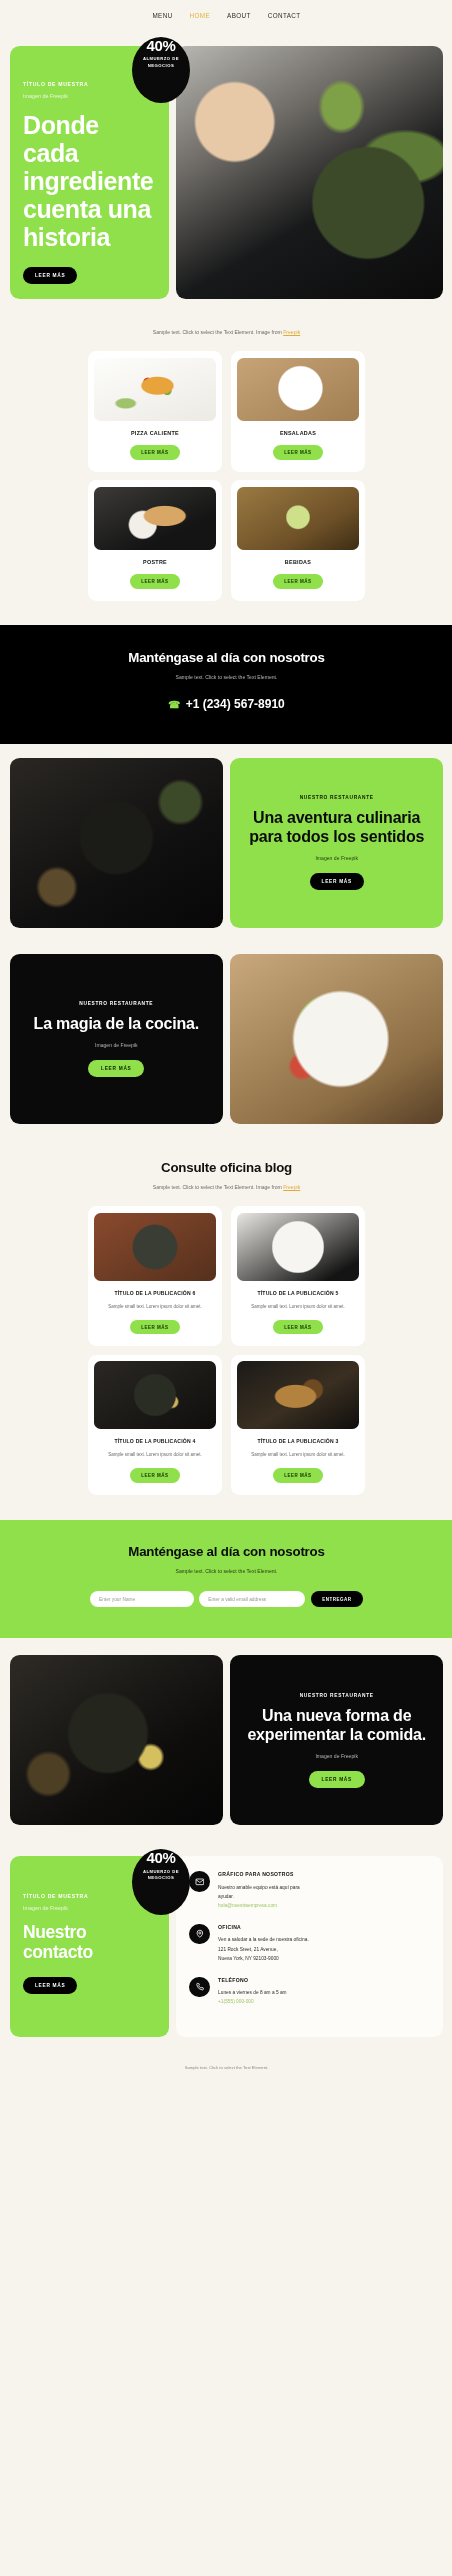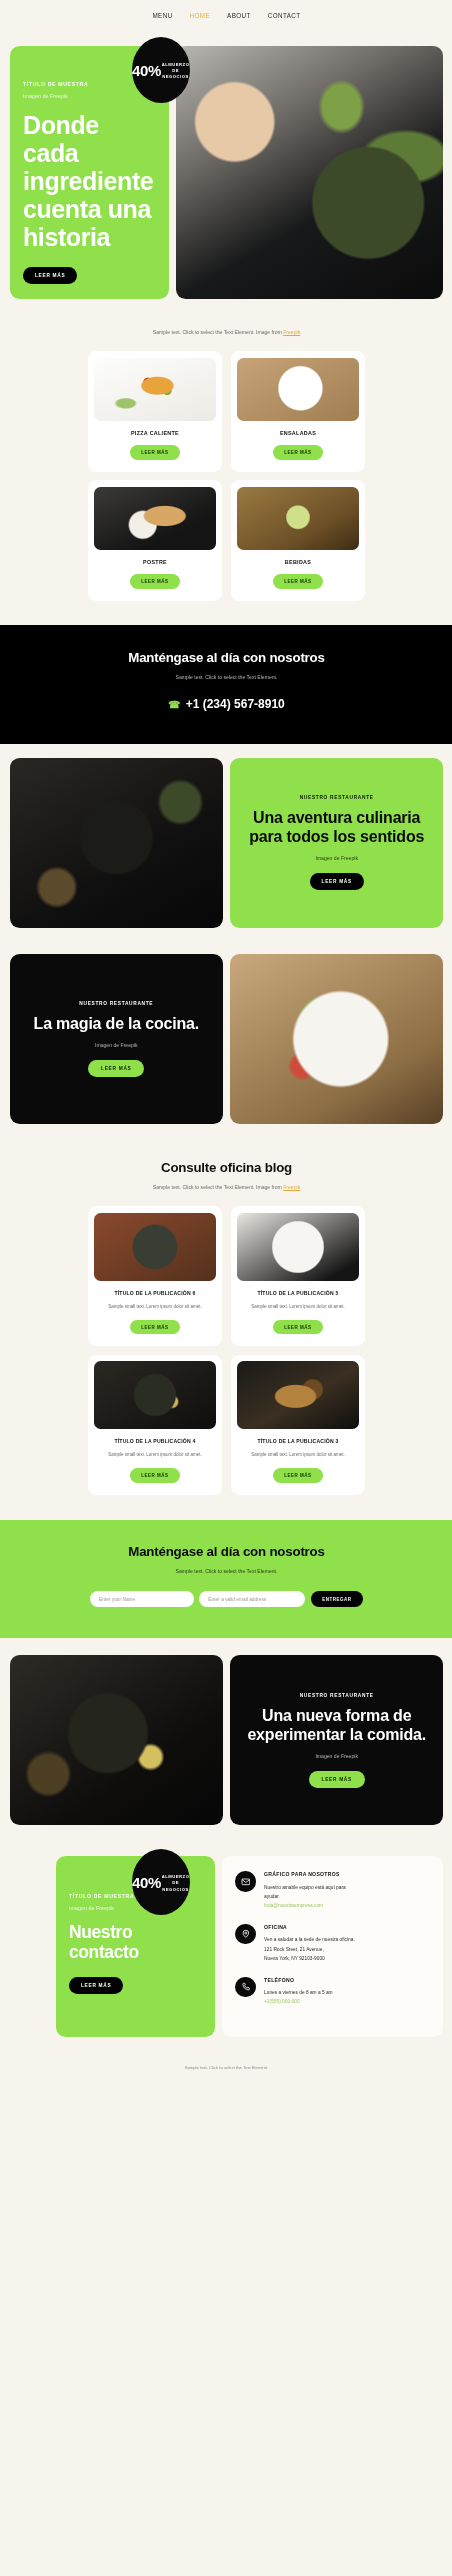--- a/index.html
+++ b/index.html
@@ -95,21 +95,21 @@
   .badge {
     position: absolute;
     left: 132px;
     top: 6px;
     width: 58px;
     height: 66px;
     border-radius: 50%;
     background: #0a0a0a;
     color: #fff;
     display: flex;
-    flex-direction: row;
+    flex-direction: column;
     align-items: center;
     justify-content: flex-start;
     z-index: 5;
   }
   .badge-pct { font-size: 15px; font-weight: 800; letter-spacing: -0.3px; }
   .badge-txt {
     font-size: 4.2px;
     font-weight: 700;
     letter-spacing: 0.5px;
     text-align: center;
@@ -382,21 +382,20 @@
 
   
   .contact-wrap { display: flex; gap: 7.2px; padding: 14.5px 9.7px 17px; position: relative; }
   .contact-left {
     flex: 0 0 159px;
     background: #8fe04b;
     border-radius: 9.7px;
     padding: 37px 13.3px 15.7px;
     min-height: 181px;
     position: relative;
-    margin-left: 46px;
   }
   .contact-h1 {
     font-size: 17.5px;
     line-height: 1.12;
     font-weight: 700;
     color: #fff;
     letter-spacing: -0.4px;
     margin-bottom: 14.5px;
   }
   .contact-right {

